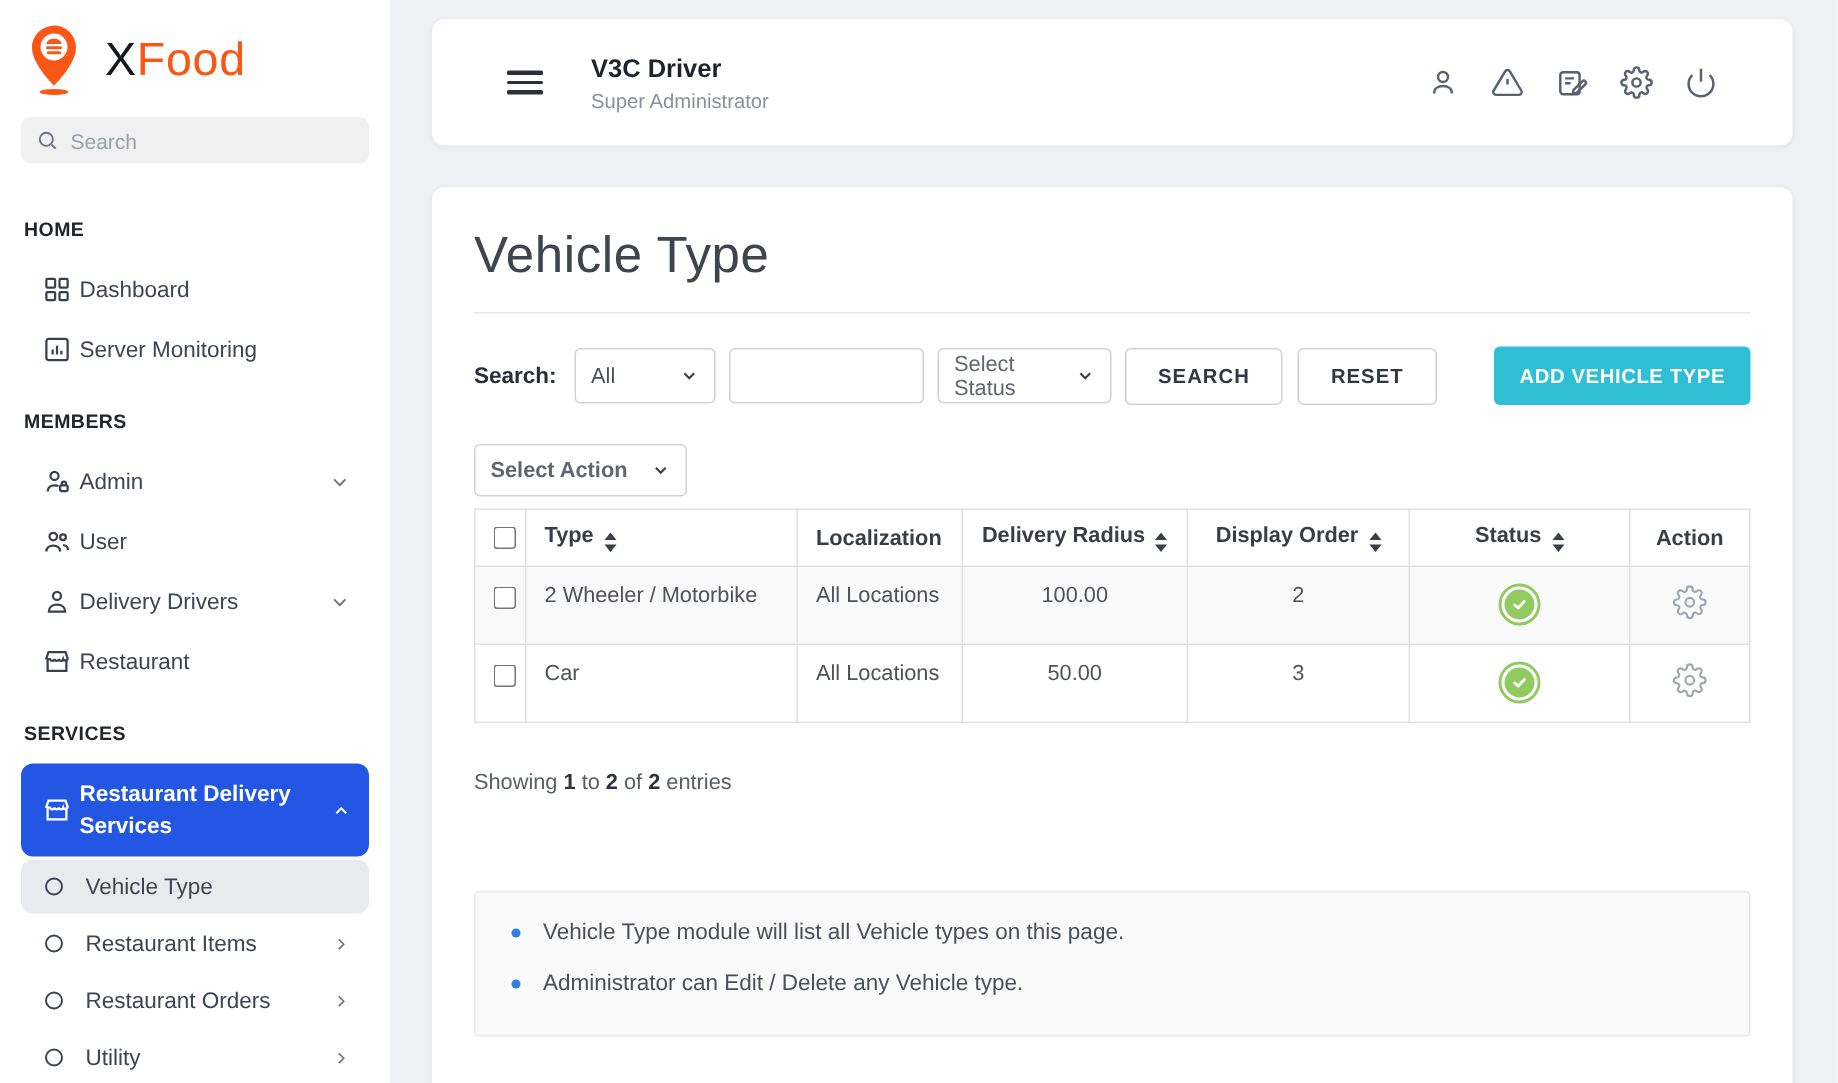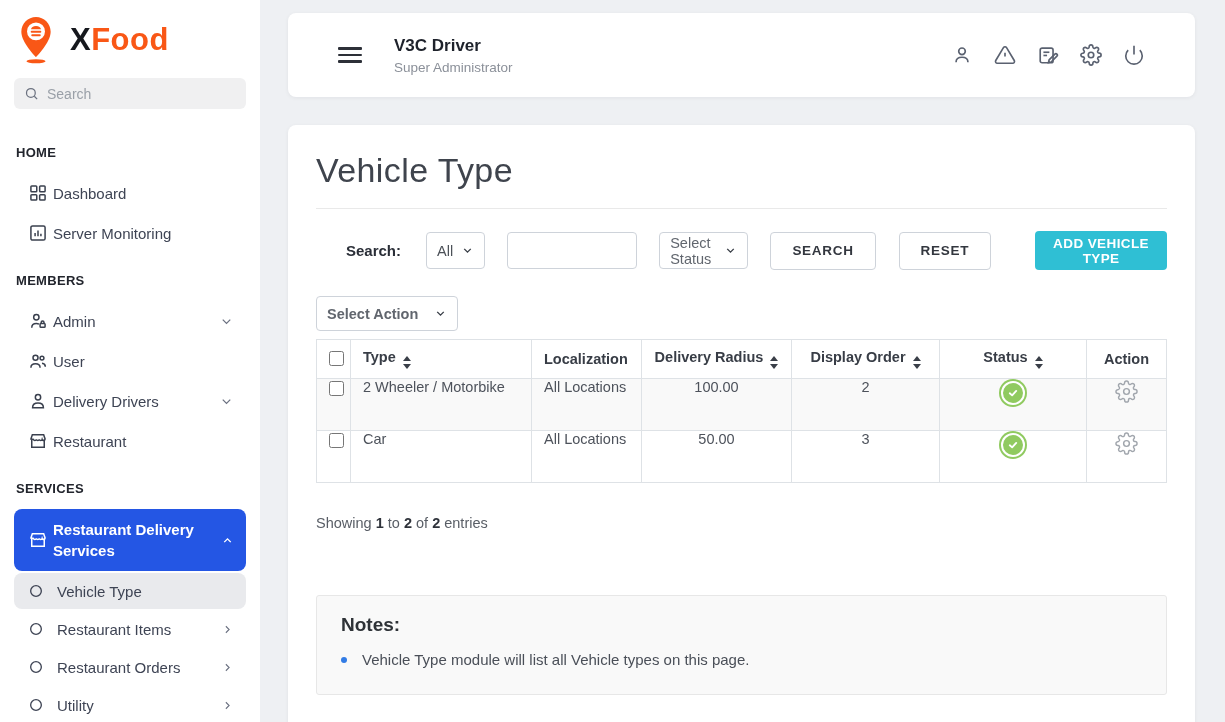--- a/index.html
+++ b/index.html
@@ -2,21 +2,21 @@
 <html><head>
 <meta charset="utf-8">
 <style>
   * { box-sizing: border-box; margin: 0; padding: 0; }
   html,body { width:1225px; height:722px; overflow:hidden; }
   body { font-family:"Liberation Sans", sans-serif; background:#eef0f3; color:#3e4454; }
 
   
   .sidebar { position:absolute; left:0; top:0; width:260px; height:722px; background:#fff; overflow:hidden; z-index:2; }
   .logo-row { display:flex; align-items:center; gap:12px; padding:14px 14px 6px 14px; }
-  .logo-text { font-size:31px; font-weight:700; letter-spacing:0.5px; }
+  .logo-text { font-size:31px; font-weight:400; letter-spacing:0.5px; }
   .logo-x { color:#16181d; }
   .logo-food { color:#f95716; }
   .side-search { margin:6px 14px 16px 14px; background:#f0f0f1; border-radius:6px; height:31px; display:flex; align-items:center; gap:8px; padding:0 10px; }
   .side-search svg { flex:0 0 auto; }
   .side-search input { border:none; outline:none; background:transparent; font-size:14px; color:#4a4f58; width:100%; font-family:inherit; }
   .side-search input::placeholder { color:#9aa0a8; }
   .section-label { padding:20px 16px 13px 16px; font-size:13px; font-weight:700; color:#22252d; letter-spacing:0.3px; }
   .menu-item { display:flex; align-items:center; gap:5px; margin:0 14px; padding:10px 12px 10px 14px; font-size:15px; color:#3e4454; border-radius:8px; cursor:pointer; }
   .menu-item .mi-icon { display:flex; color:#3a404e; }
   .menu-item .chev { margin-left:auto; display:flex; color:#6a7080; }
@@ -37,39 +37,39 @@
   .tb-title { margin-left:30px; }
   .tb-title .t1 { font-size:17px; font-weight:700; color:#1e222b; }
   .tb-title .t2 { font-size:13.5px; color:#8b9099; margin-top:4px; }
   .tb-icons { margin-left:auto; display:flex; gap:17px; align-items:center; }
   .tb-icons .icon-btn { display:flex; align-items:center; justify-content:center; width:26px; height:26px; color:#5a6170; cursor:pointer; background:none; border:none; }
 
   .content-card { margin-top:28px; padding:26px 28px 40px 28px; min-height:620px; }
   .page-title { font-size:34px; font-weight:500; color:#3f444d; letter-spacing:0.4px; }
   .title-rule { border:none; border-top:1px solid #e9e9e9; margin:18px 0 22px 0; }
 
-  .filter-row { display:flex; align-items:center; gap:22px;margin-left:30px; }
+  .filter-row { display:flex; align-items:center; gap:9px; }
   .filter-label { font-size:15px; font-weight:700; color:#2a2e37; margin-right:3px; }
   .sel { height:37px; border:1px solid #ced3da; border-radius:4px; background:#fff; display:flex; align-items:center; justify-content:space-between; padding:0 10px; font-size:14.5px; color:#4c5158; cursor:pointer; }
   .sel .sel-chev { display:flex; color:#3a3f48; margin-left:8px; }
-  .sel-all { width:74px; }
+  .sel-all { width:94px; }
   .sel-status { width:116px; color:#61666e; }
   .sel-action { width:142px; height:35px; color:#61666e; }
   .txt-input { width:130px; height:37px; border:1px solid #ced3da; border-radius:4px; padding:0 10px; font-size:14.5px; color:#4c5158; outline:none; font-family:inherit; }
   .btn-outline { height:38px; padding:0 21px; background:#fff; border:1px solid #ced3da; border-radius:4px; font-size:13.5px; font-weight:600; letter-spacing:0.7px; color:#33373f; cursor:pointer; font-family:inherit; }
   .btn-outline + .btn-outline { margin-left:1px; }
   .spacer { flex:1; }
   .btn-teal { height:39px; padding:0 17px; background:#2fbfd4; border:none; border-radius:4px; font-size:13.5px; font-weight:700; letter-spacing:0.4px; color:#fff; cursor:pointer; font-family:inherit; }
 
   .action-row { margin-top:26px;font-weight:bold; }
 
   table.vt { margin-top:8px; width:100%; border-collapse:collapse; table-layout:fixed; }
   .vt th, .vt td { border:1px solid #dee2e6; }
   .vt th { padding:9px 12px; font-size:14.5px; font-weight:700; color:#383d46; text-align:left; white-space:nowrap; }
-  .vt td { padding:0 12px; font-size:14.5px; color:#4d525b; vertical-align:top; height:52px; }
+  .vt td { padding:11px 12px; font-size:14.5px; color:#4d525b; vertical-align:top; height:52px; }
   .vt th.center, .vt td.center { text-align:center; }
   .vt tbody tr:nth-child(odd) { background:#f9f9f9; }
   .vt input[type="checkbox"] { width:15px; height:15px; cursor:pointer; display:block; margin:2px auto; }
   .sort { display:inline-flex; flex-direction:column; gap:2.5px; margin-left:7px; vertical-align:1px; cursor:pointer; }
   .sort i { width:0; height:0; border-left:4px solid transparent; border-right:4px solid transparent; }
   .sort .up { border-bottom:5px solid #3a3f48; }
   .sort .down { border-top:5px solid #3a3f48; }
 
   .status-ok { display:inline-flex; align-items:center; justify-content:center; width:24px; height:24px; border-radius:50%; background:#90ca60; border:2px solid #fff; box-shadow:0 0 0 2px #90ca60; margin-top:2px; cursor:pointer; }
   .gear-btn { background:none; border:none; cursor:pointer; color:#a1a6ad; display:inline-flex; margin-top:1px; }
@@ -434,20 +434,23 @@
       <span>Showing</span>
       <b>1</b>
       <span>to</span>
       <b>2</b>
       <span>of</span>
       <b>2</b>
       <span>entries</span>
     </div>
 
     <div class="notes-box">
-      <div class="notes-title">Notes:</div>
       <div class="note-item">
         <span class="note-dot"></span>
         <span>Vehicle Type module will list all Vehicle types on this page.</span>
       </div>
+      <div class="note-item">
+        <span class="note-dot"></span>
+        <span>Administrator can Edit / Delete any Vehicle type.</span>
+      </div>
     </div>
   </div>
 </div>
 
 </body></html>

